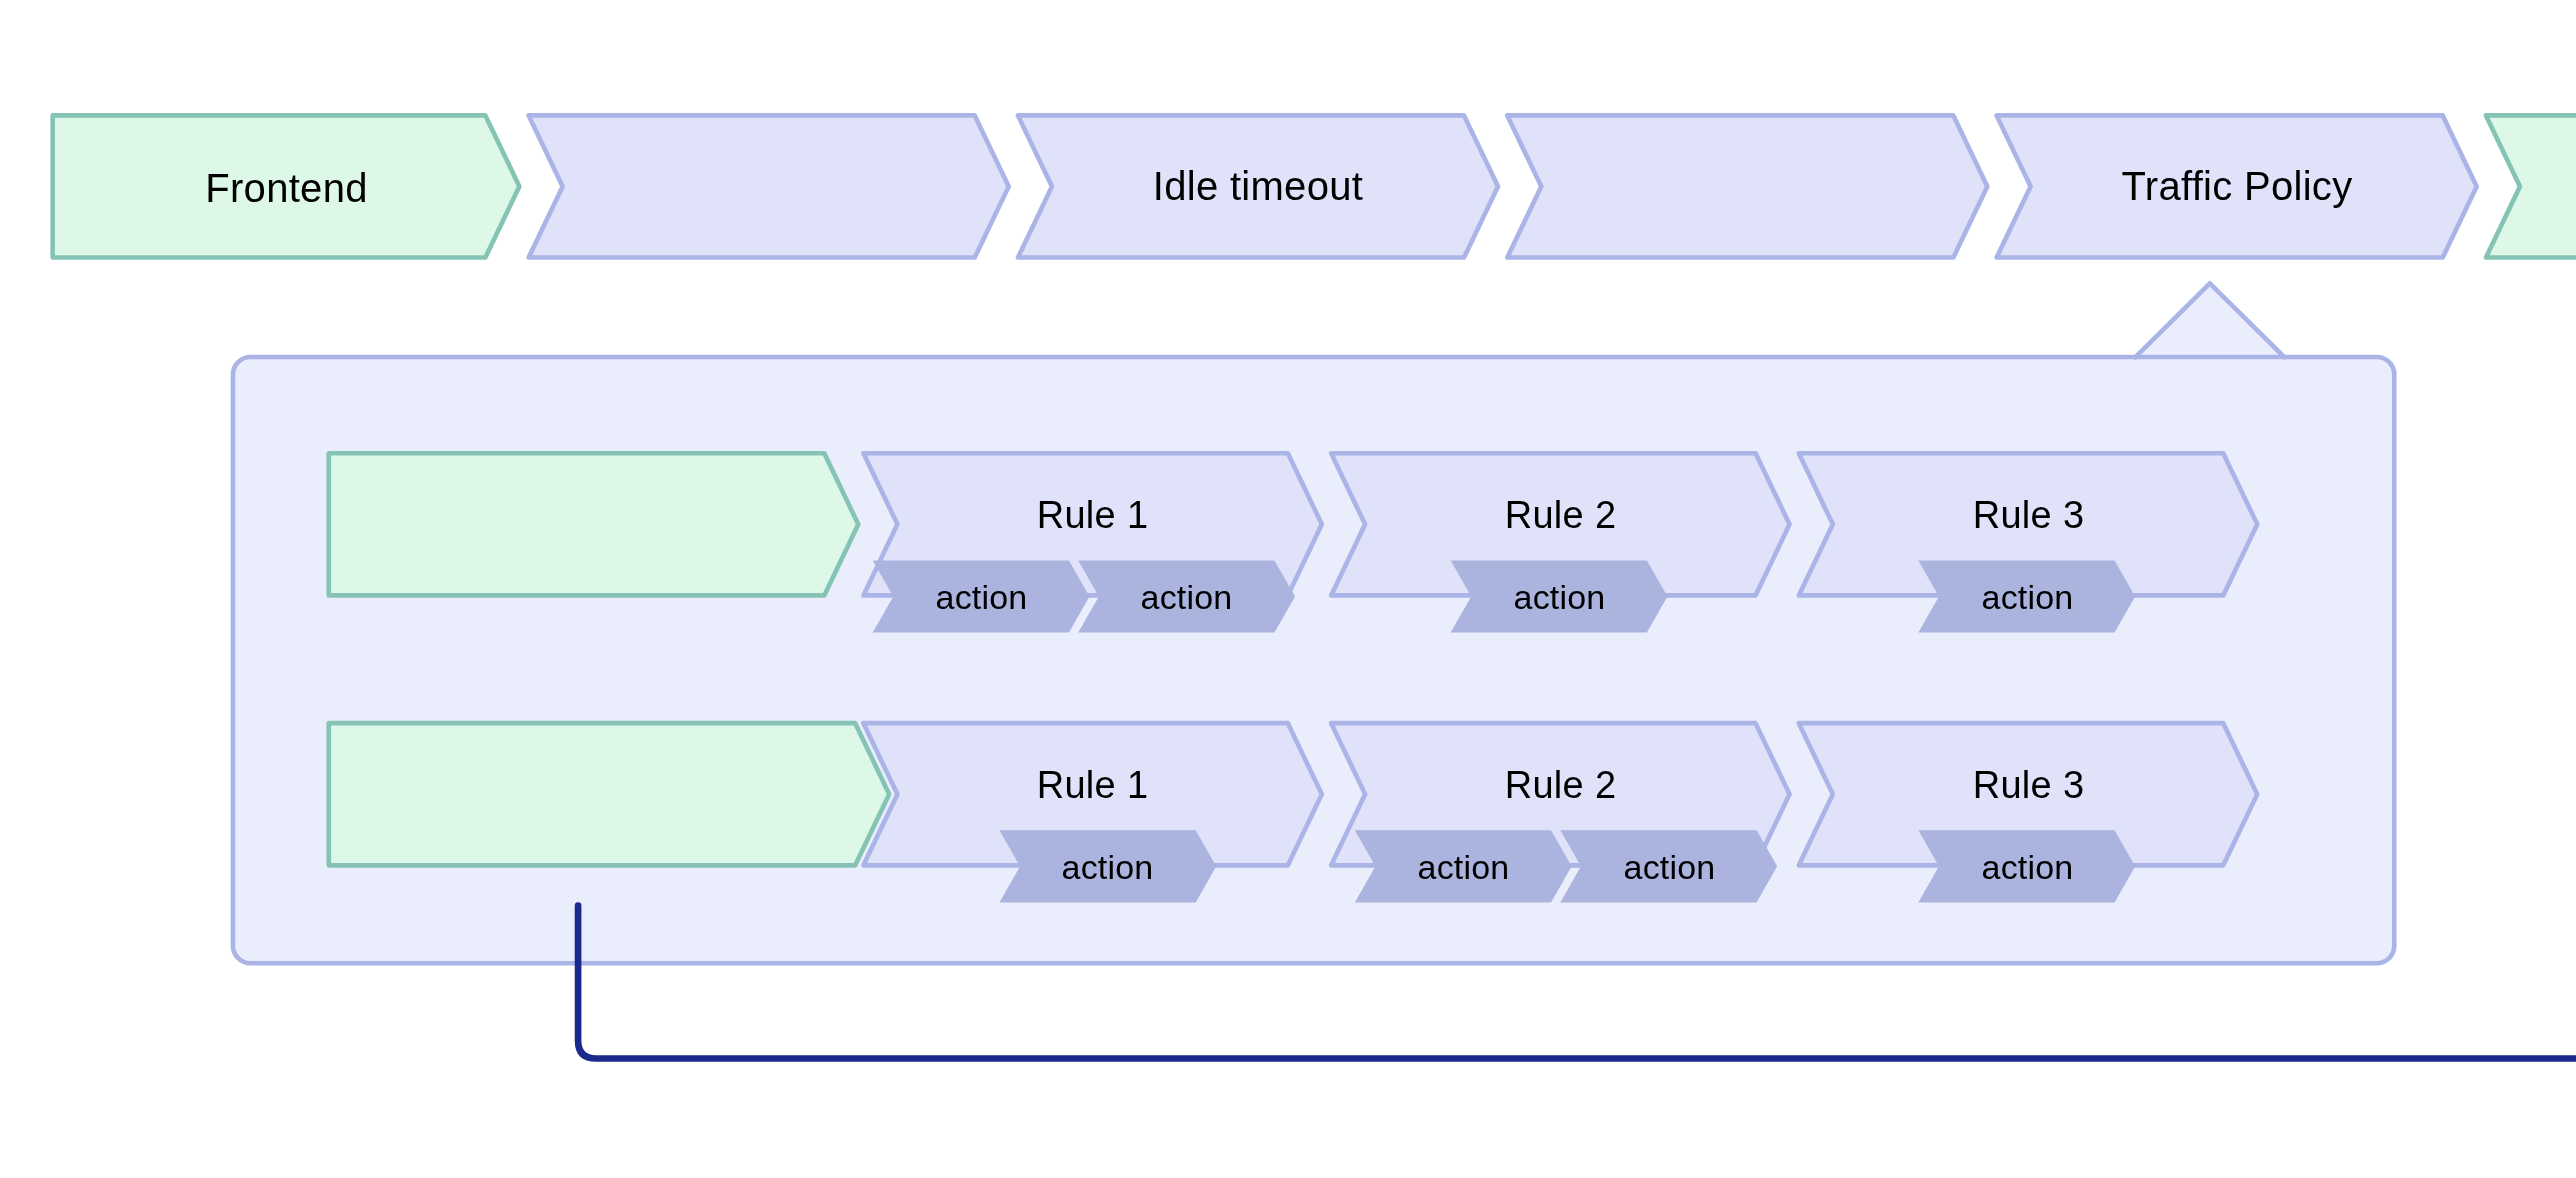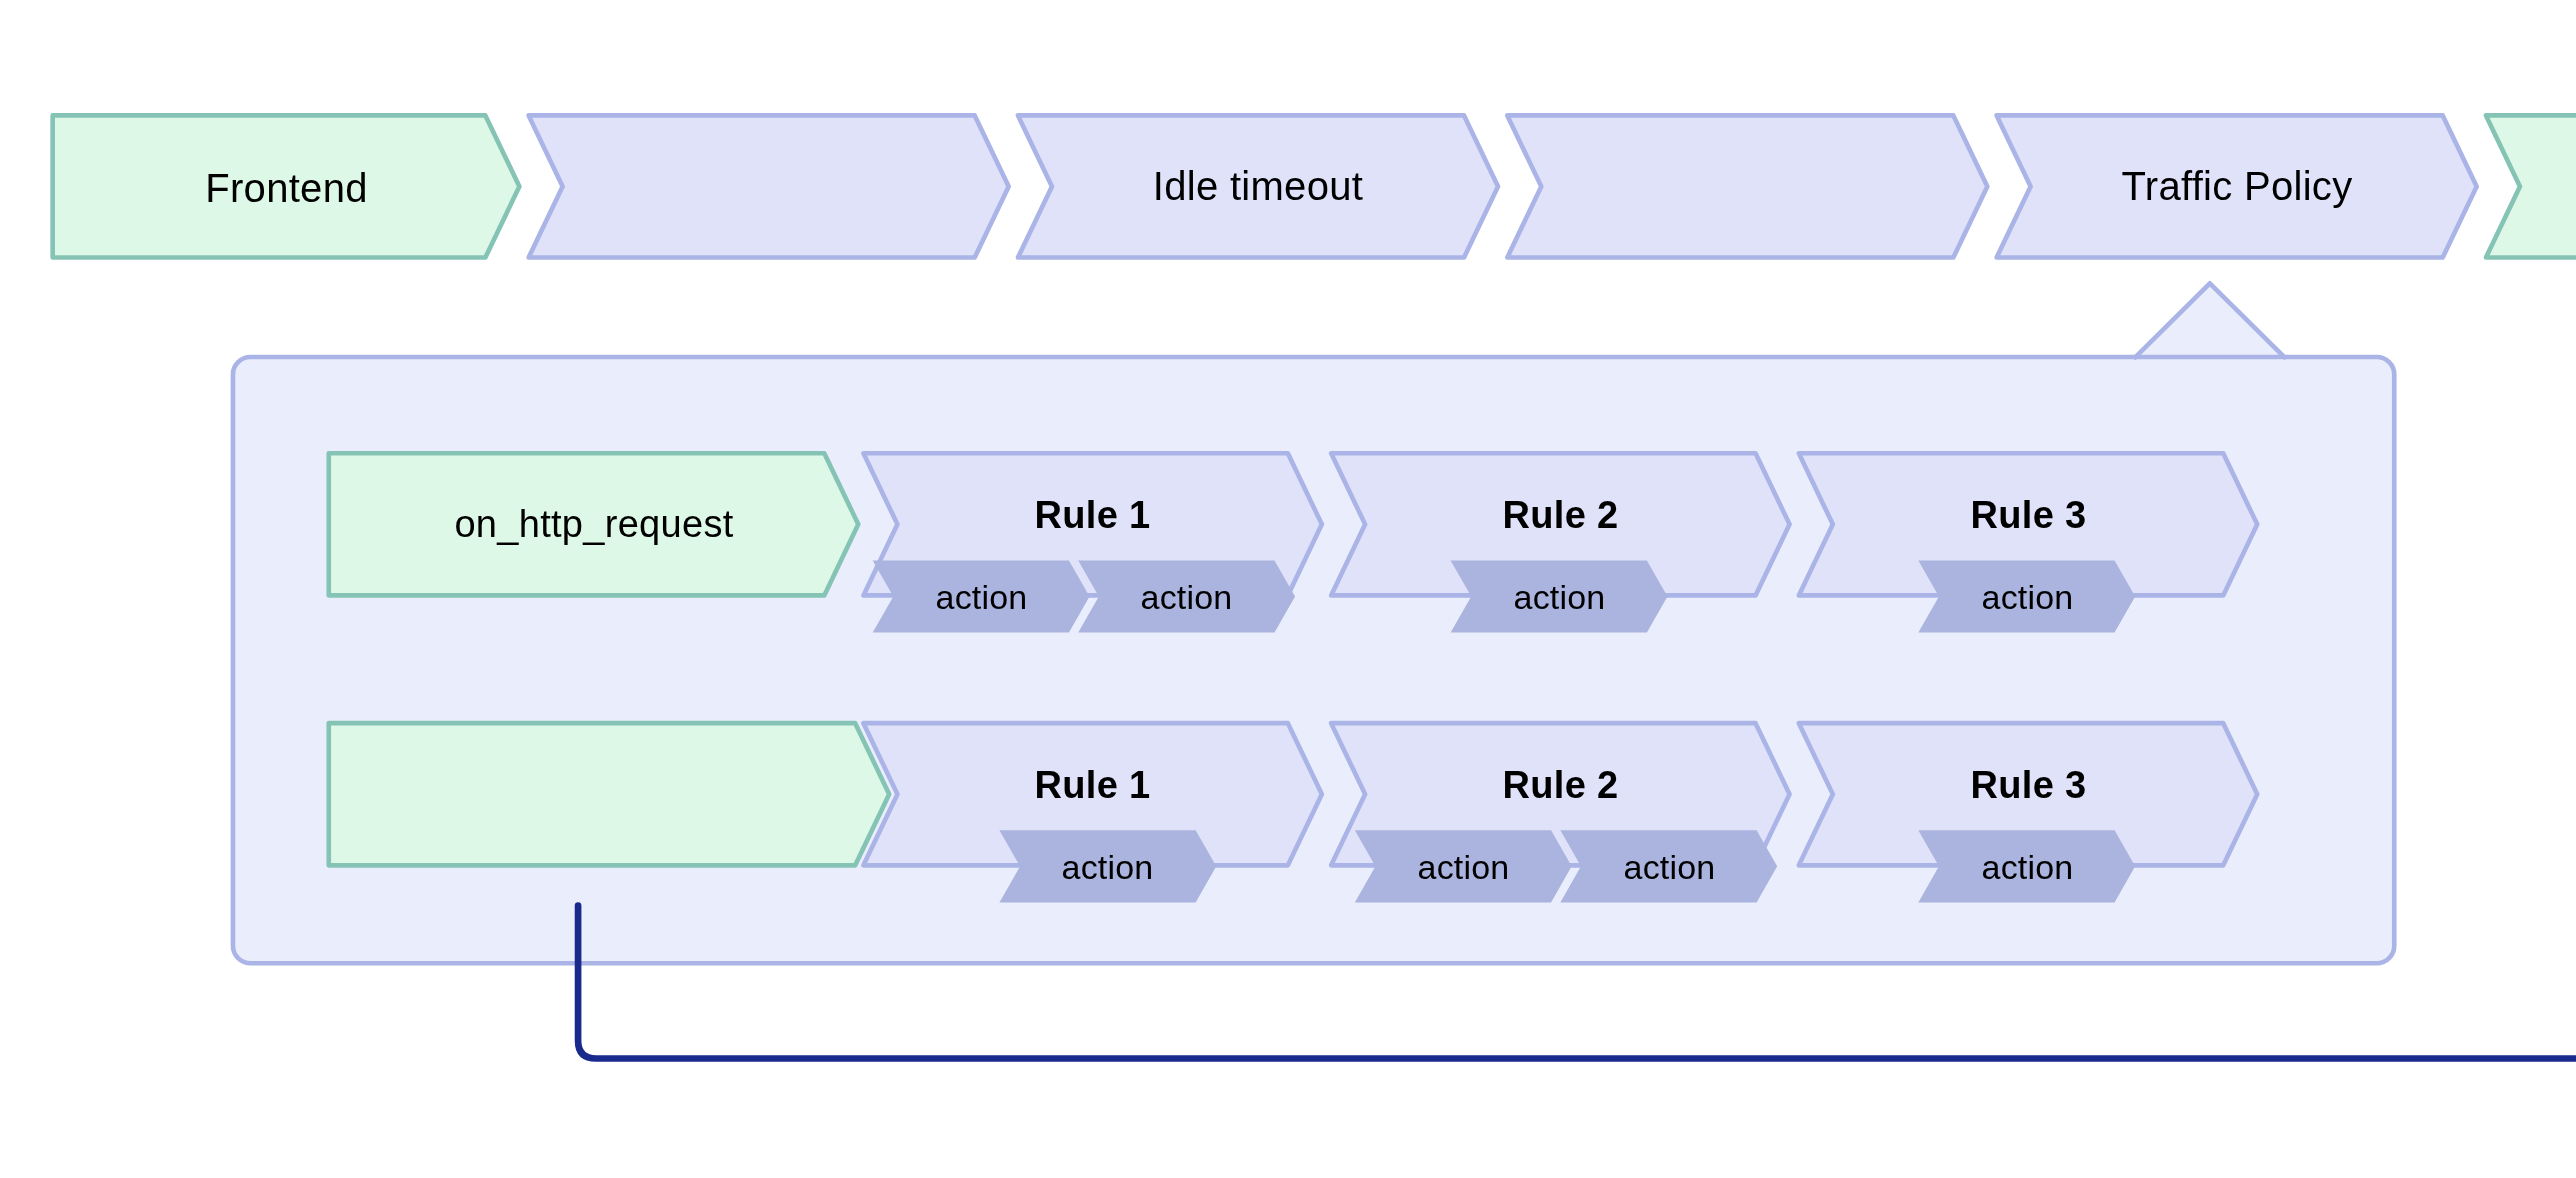--- a/index.html
+++ b/index.html
@@ -8,21 +8,21 @@
     font-family:"Liberation Sans","DejaVu Sans",sans-serif;
   }
   #stage{position:absolute;left:0;top:0;width:2978px;height:1178px;}
   svg.layer{position:absolute;left:0;top:0;width:2978px;height:1178px;}
   .lbl{
     position:absolute;display:flex;align-items:center;justify-content:center;
     color:#000000;white-space:nowrap;pointer-events:none;
   }
   .lbl-top{font-size:40px;letter-spacing:0.3px;}
   .lbl-hook{font-size:38px;letter-spacing:0.3px;}
-  .lbl-rule{font-size:38px;letter-spacing:0.3px;font-weight:bold;}
+  .lbl-rule{font-size:38px;letter-spacing:0.3px;}
   .lbl-action{font-size:34px;letter-spacing:0.2px;}
 </style>
 </head>
 <body>
 
 <div id="stage">
 
   <svg class="layer" viewBox="0 0 5781 2287" xmlns="http://www.w3.org/2000/svg">
 
     <polygon points="102,224 942,224 1008,362 942,500 102,500" fill="#ddf8e6" stroke="#85c3b5" stroke-width="9" stroke-linejoin="round"></polygon>
@@ -69,21 +69,20 @@
 
     <path d="M 1122,1758 L 1122,2020 Q 1122,2055 1157,2055 L 5265,2055 Q 5300,2055 5300,2020 L 5300,575" fill="none" stroke="#1a2a8c" stroke-width="13" stroke-linecap="round" stroke-linejoin="round"></path>
     <path d="M 5247,627 L 5300,572 L 5353,627" fill="none" stroke="#1a2a8c" stroke-width="13" stroke-linecap="round" stroke-linejoin="round"></path>
   </svg>
 
   <div class="lbl lbl-top" style="left:53px;top:117px;width:467px;height:142px;">Frontend</div>
   <div class="lbl lbl-top" style="left:1018px;top:115px;width:480px;height:142px;">Idle timeout</div>
   <div class="lbl lbl-top" style="left:1997px;top:115px;width:480px;height:142px;">Traffic Policy</div>
   <div class="lbl lbl-top" style="left:2486px;top:115px;width:446px;height:142px;">Backend</div>
 
-  <div class="lbl lbl-hook" style="left:329px;top:453px;width:530px;height:142px;">on_http_request</div>
   <div class="lbl lbl-rule" style="left:863px;top:453px;width:459px;height:124px;">Rule 1</div>
   <div class="lbl lbl-rule" style="left:1331px;top:453px;width:459px;height:124px;">Rule 2</div>
   <div class="lbl lbl-rule" style="left:1799px;top:453px;width:459px;height:124px;">Rule 3</div>
 
   <div class="lbl lbl-action" style="left:873px;top:561px;width:217px;height:72px;">action</div>
   <div class="lbl lbl-action" style="left:1078px;top:561px;width:217px;height:72px;">action</div>
   <div class="lbl lbl-action" style="left:1451px;top:561px;width:217px;height:72px;">action</div>
   <div class="lbl lbl-action" style="left:1919px;top:561px;width:217px;height:72px;">action</div>
 
   <div class="lbl lbl-rule" style="left:863px;top:723px;width:459px;height:124px;">Rule 1</div>

